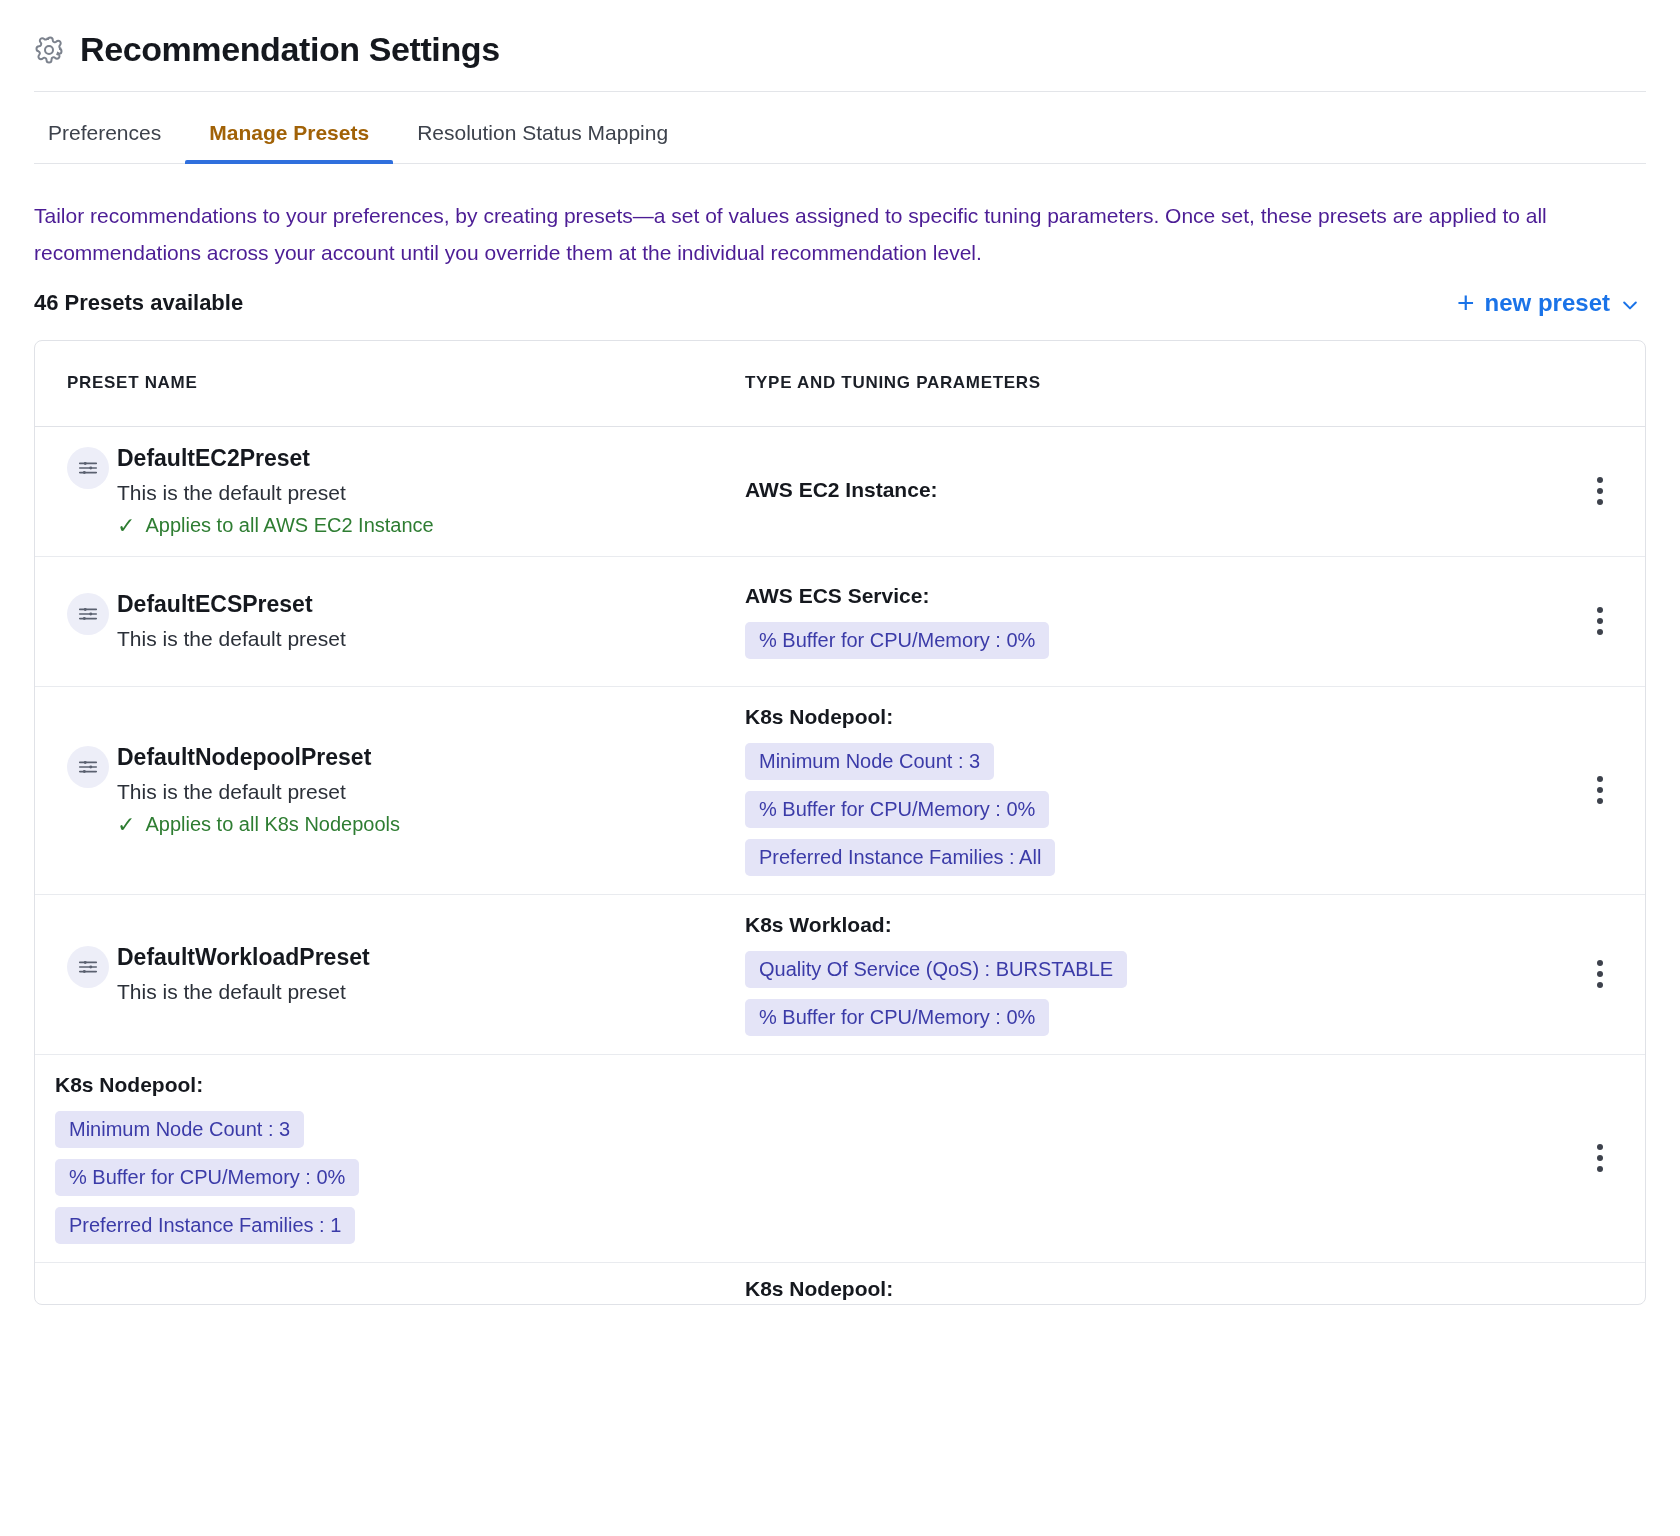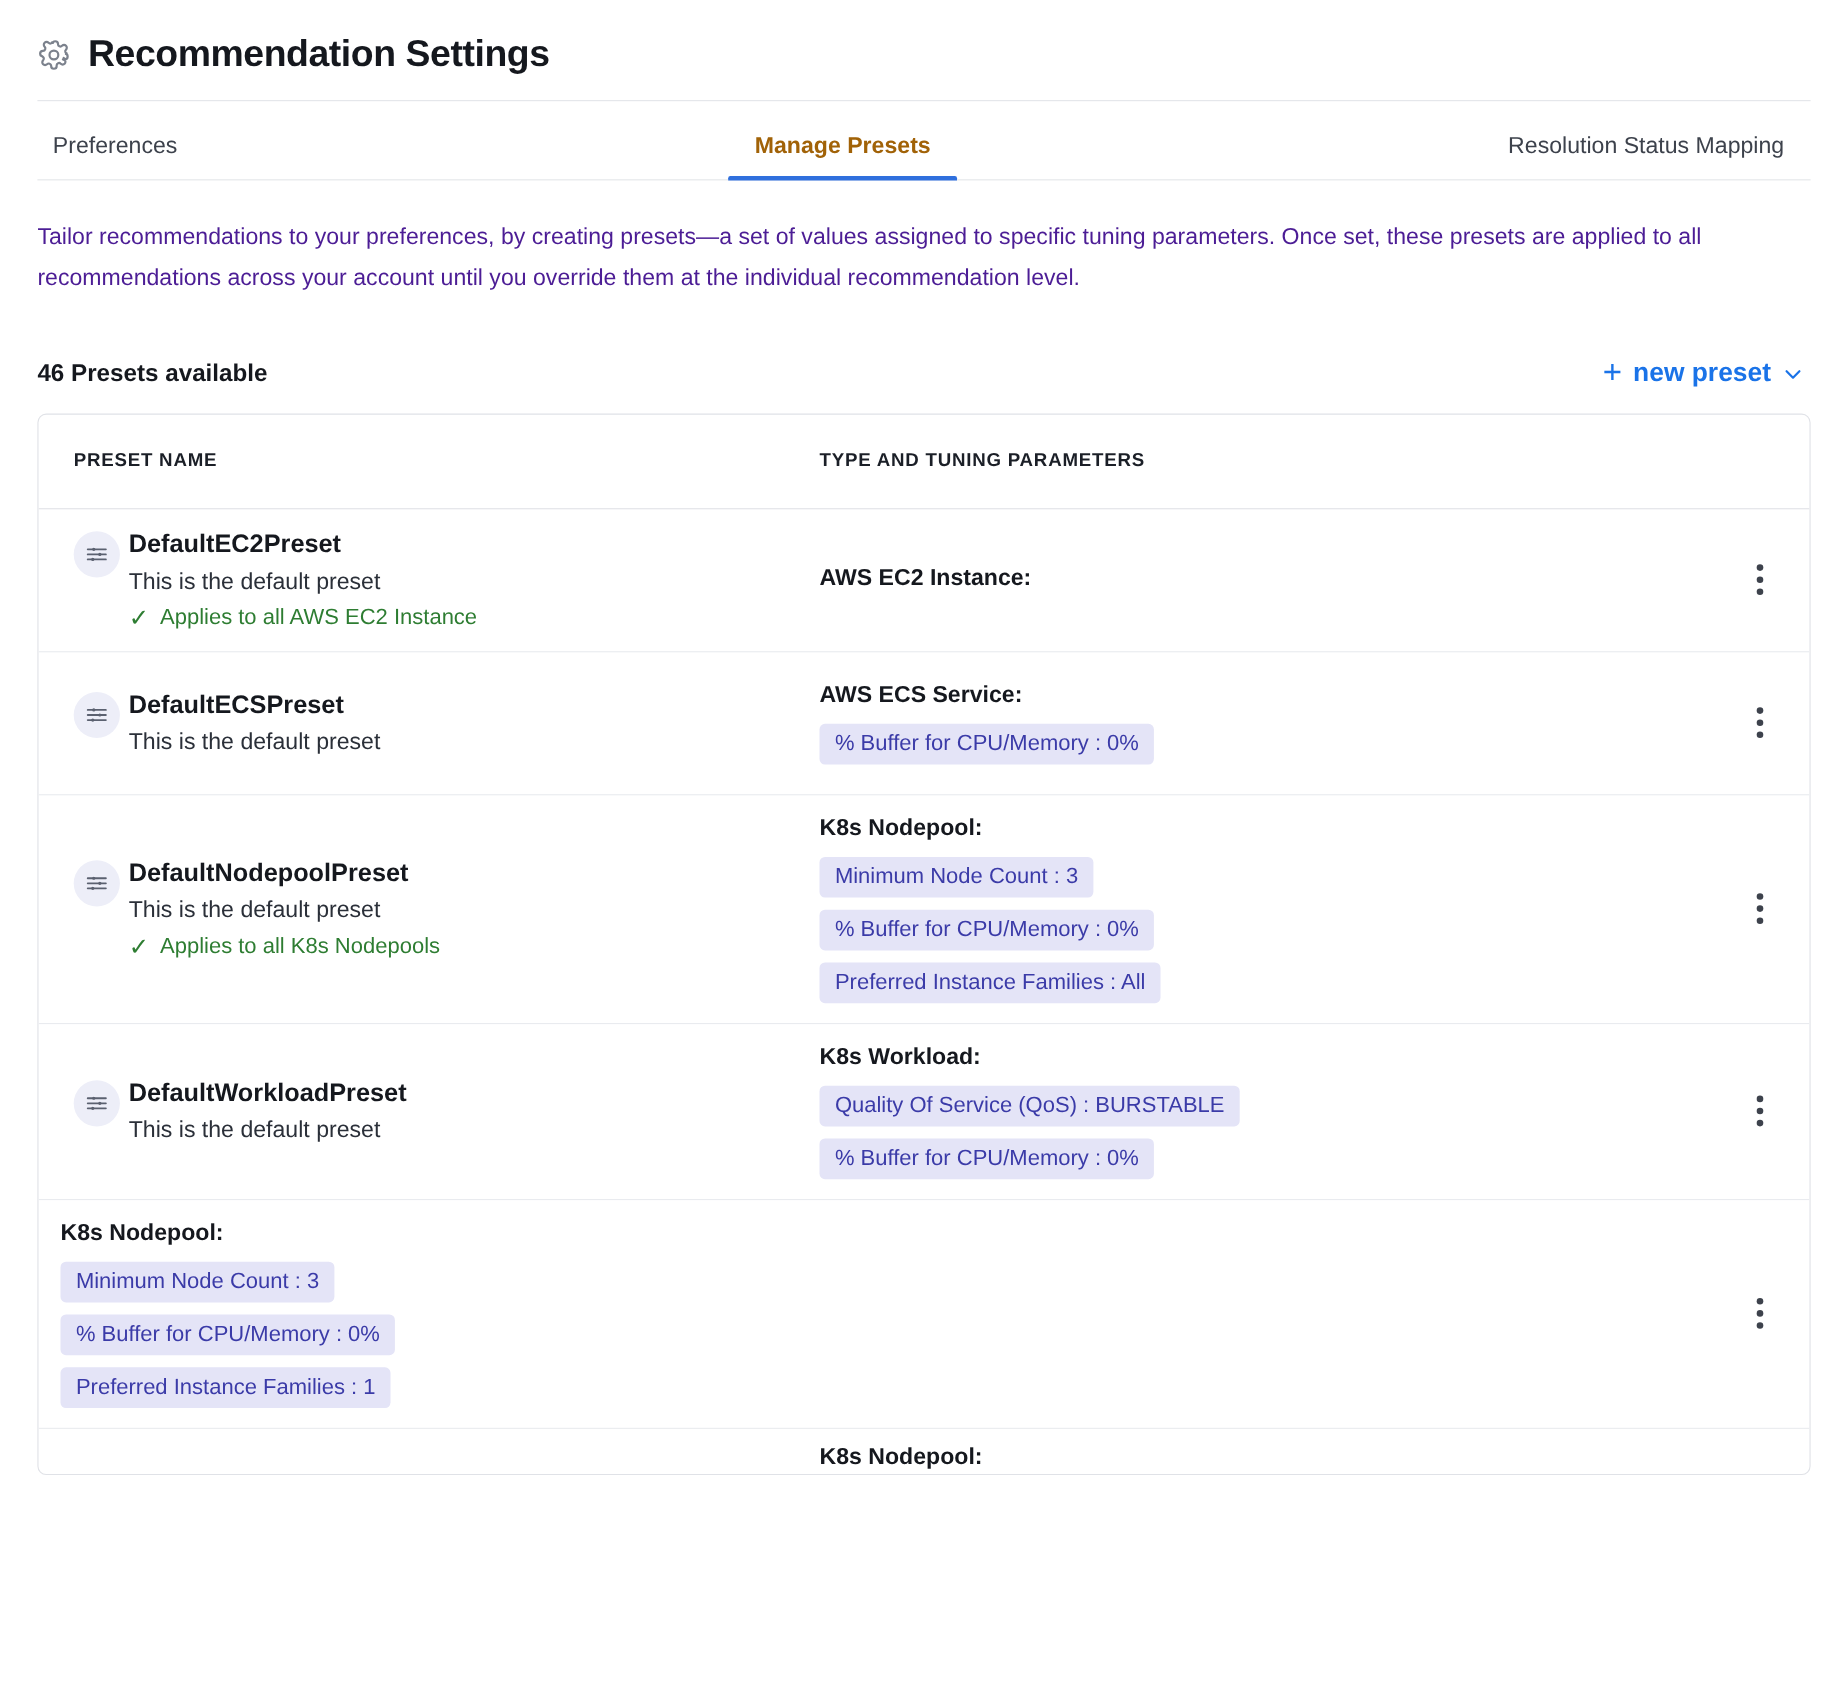--- a/index.html
+++ b/index.html
@@ -43,21 +43,20 @@
     width: 100%;
   }
 
   
   .tabs {
     display: flex;
     align-items: flex-end;
     gap: 0;
     height: 72px;
     border-bottom: 1px solid #e3e5e9;
-    justify-content: space-between;
   }
   .tab {
     font-size: 21px;
     color: #3d424c;
     padding: 0 24px 18px 24px;
     cursor: pointer;
     position: relative;
     white-space: nowrap;
   }
   .tab:first-child { padding-left: 14px; }
@@ -78,21 +77,21 @@
   .description {
     margin-top: 34px;
     font-size: 21px;
     line-height: 1.75;
     color: #4c1d95;
     max-width: 1620px;
   }
 
   
   .presets-bar {
-    margin-top: 52px;
+    margin-top: 16px;
     display: flex;
     align-items: center;
     justify-content: space-between;
   }
   .presets-count {
     font-size: 22px;
     font-weight: bold;
     color: #15181e;
   }
   .new-preset {

